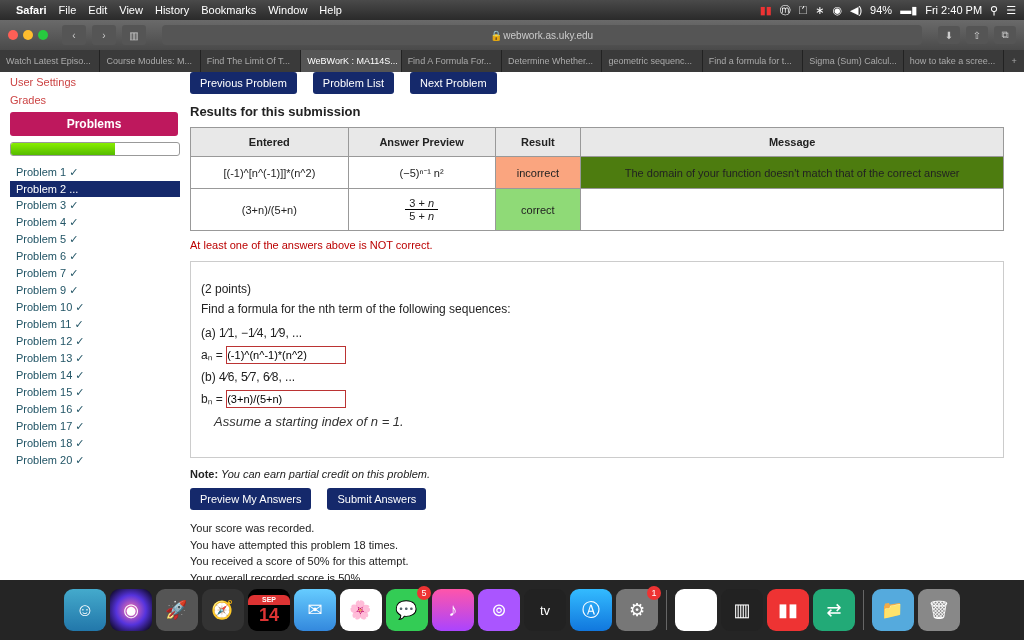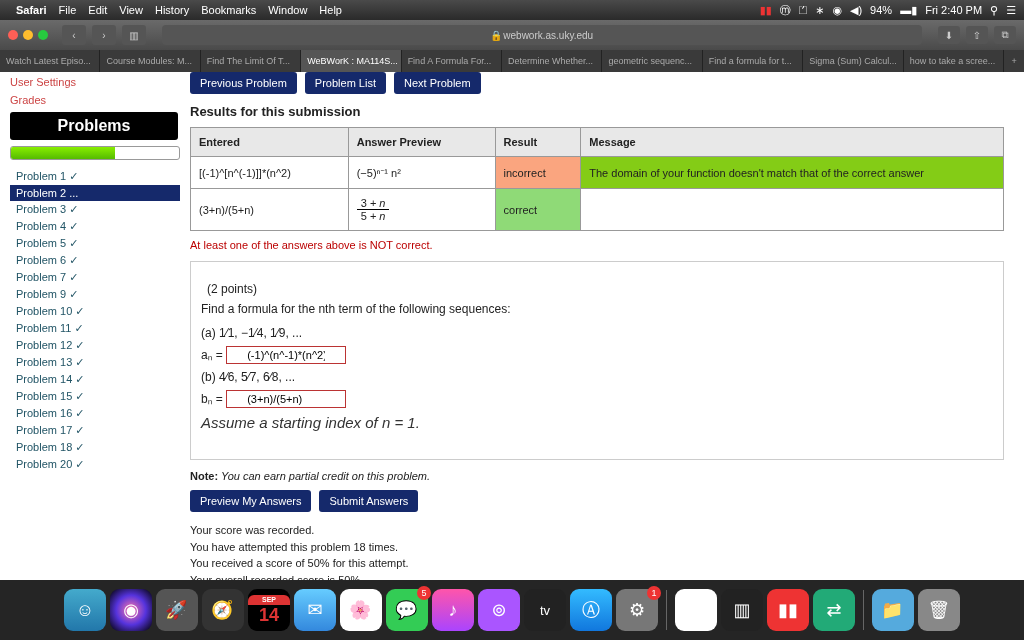--- a/index.html
+++ b/index.html
@@ -28,49 +28,49 @@
 .tab.active{background:#555;color:#fff}
 .tab-plus{width:20px;display:flex;align-items:center;justify-content:center}
 
 
 .page{height:calc(100% - 20px - 30px - 22px - 60px);background:#fff;overflow:hidden;position:relative}
 .page-inner{display:flex;height:100%}
 
 
 .sidebar{width:190px;padding:4px 10px;flex-shrink:0}
 .side-top-link{font-size:11px;color:#c44;margin-bottom:6px;display:block}
-.side-section-btn{background:#000000;color:#fff;width:168px;padding:5px 0;text-align:center;font-weight:bold;font-size:16px;border-radius:3px;margin-bottom:6px}
+.side-section-btn{background:#be185d;color:#fff;width:168px;padding:5px 0;text-align:center;font-weight:bold;font-size:12px;border-radius:3px;margin-bottom:6px}
 .progress-bar{width:170px;height:14px;border:1px solid #999;border-radius:3px;margin-bottom:8px;position:relative;overflow:hidden}
 .progress-fill{height:100%;background:linear-gradient(#8e0,#5b0);width:62%}
 .prob-list{list-style:none}
 .prob-item{font-size:11px;color:#256;padding:2px 6px;cursor:pointer}
 .prob-item.sel{background:#15296b;color:#fff}
 
 
 .main-col{flex:1;padding:0 20px 10px 0;overflow:hidden;font-size:12px;color:#222}
-.btn-row{display:flex;gap:8px;margin-bottom:10px}
+.btn-row{display:flex;gap:16px;margin-bottom:10px}
 .ww-btn{background:#15296b;color:#fff;padding:5px 10px;font-size:11px;border-radius:3px;border:none}
 .results-h{font-weight:bold;font-size:13px;margin:8px 0}
 
 
 .res-table{border-collapse:collapse;width:100%;margin-bottom:8px}
-.res-table th,.res-table td{border:1px solid #999;padding:8px;font-size:11px;text-align:left}
+.res-table th,.res-table td{border:1px solid #999;padding:8px;font-size:11px;text-align:center}
 .res-table th{background:#e8e8e8}
 .col-msg{width:52%}
 .cell-inc{background:#faa57f}
 .cell-cor{background:#8fda77}
-.cell-msg{background:#84cc16;text-align:left;padding-left:14px}
+.cell-msg{background:#4d7c0f;text-align:left;padding-left:14px}
 
 .err-line{color:#b00;font-size:11px;margin:6px 0 10px}
-.pts{margin:10px 6px 6px}
+.pts{margin:10px 0 6px}
 .prompt{margin-bottom:10px}
 .seq-line{margin:6px 0}
 .inp-row{margin:6px 0}
-.inp-field{border:1px solid #b33;padding:2px 20px;font-size:11px;width:120px}
-.assume{font-style:italic;font-size:15px;color:#333;margin:4px 0 18px}
+.inp-field{border:1px solid #b33;padding:2px 0;font-size:11px;width:120px}
+.assume{font-style:italic;font-size:13px;color:#333;margin:4px 13px 18px}
 .note{font-size:11px;margin:8px 0}
 .note b{font-weight:bold}
 .score-block{font-size:11px;line-height:1.5;margin-top:8px}
 
 
 .dock{position:absolute;bottom:0;left:0;right:0;height:60px;display:flex;align-items:center;justify-content:center;gap:4px;background:rgba(60,60,60,.35);padding:4px 40px}
 .dock-icon{width:42px;height:42px;border-radius:9px;flex-shrink:0;display:flex;align-items:center;justify-content:center;font-size:18px;color:#fff;position:relative}
 .dock-sep{width:1px;height:40px;background:rgba(255,255,255,.3);margin:0 4px}
 .di-finder{background:linear-gradient(#4ac,#27a)}
 .di-siri{background:radial-gradient(circle,#f7a,#53d,#000)}

